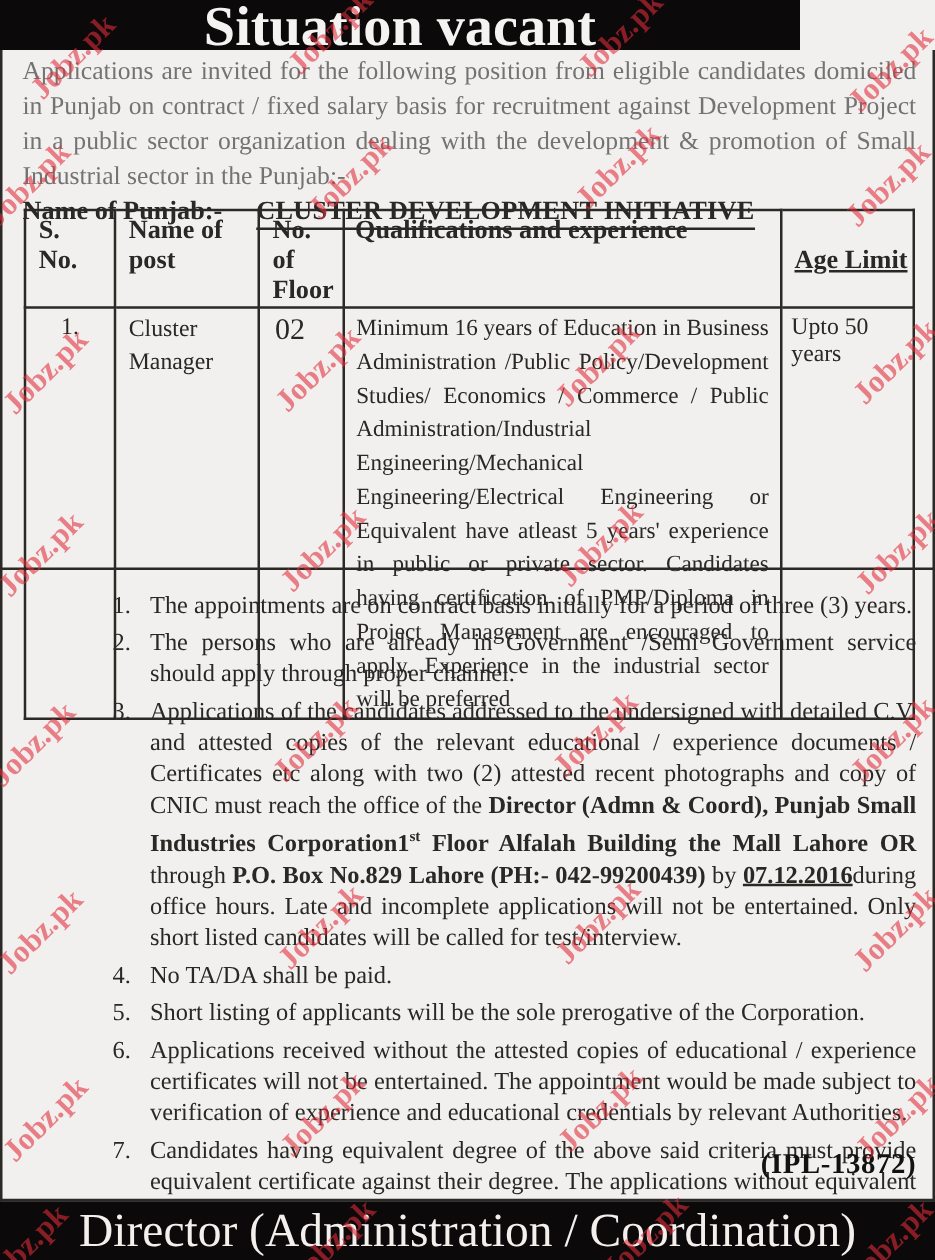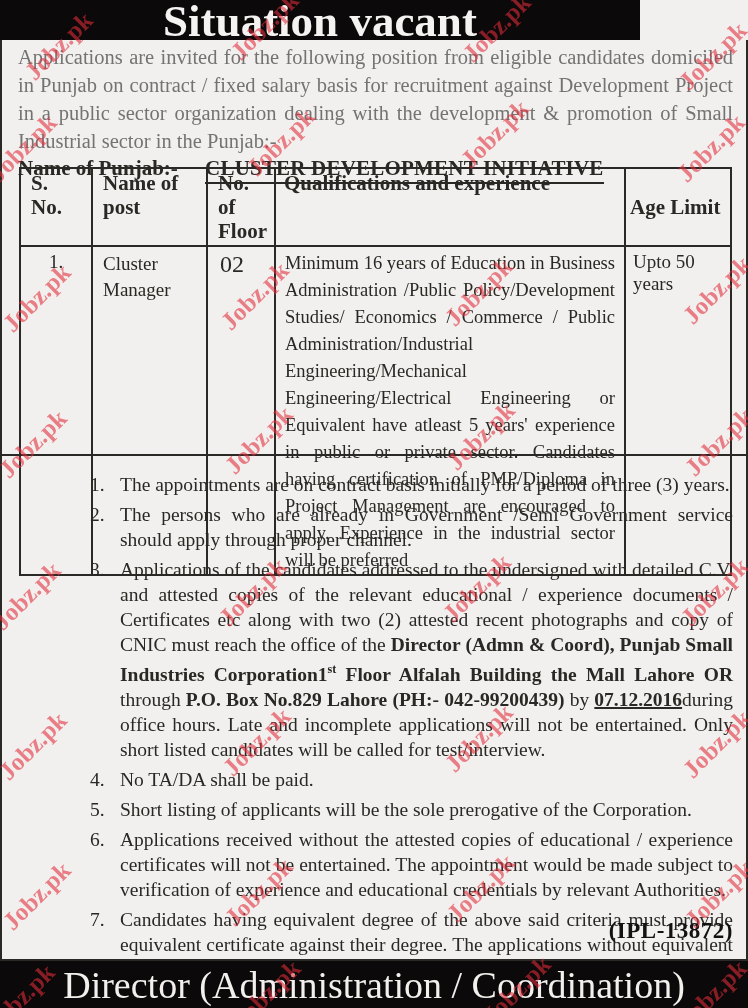--- a/index.html
+++ b/index.html
@@ -39,21 +39,21 @@
   }
   .jobs-table th, .jobs-table td {
     border:2px solid #2b2926; vertical-align:top; font-weight:normal;
   }
   .jobs-table thead tr { height:46px; }
   .jobs-table tbody tr { height:235px; }
   .jobs-table th {
     font-size:21px; font-weight:700; text-align:left;
     padding:2px 4px 2px 10px; white-space:pre-line; line-height:24px;
   }
-  .jobs-table th.col-age { vertical-align:middle; text-align:left; padding-left:4px; }
+  .jobs-table th.col-age { vertical-align:middle; text-align:right; padding-left:4px;text-decoration:underline; }
   .jobs-table th.col-qual { padding-left:8px; }
   td.cell-sno { text-align:center; padding-top:4px; font-size:19px; }
   td.cell-post { padding:4px 8px 0 10px; font-size:19px; line-height:26px;border-radius:11px; }
   td.cell-posts { padding:4px 2px 0 12px; font-size:24px; }
   td.cell-qual {
     padding:3px 9px 0 9px; font-size:18.5px; line-height:27px; text-align:justify;
   }
   td.cell-age { padding:4px 2px 0 7px; font-size:19px; }
   
   .hr-divider { position:absolute; top:414px; left:-2px; right:-2px; border-top:2px solid #2b2926; }

